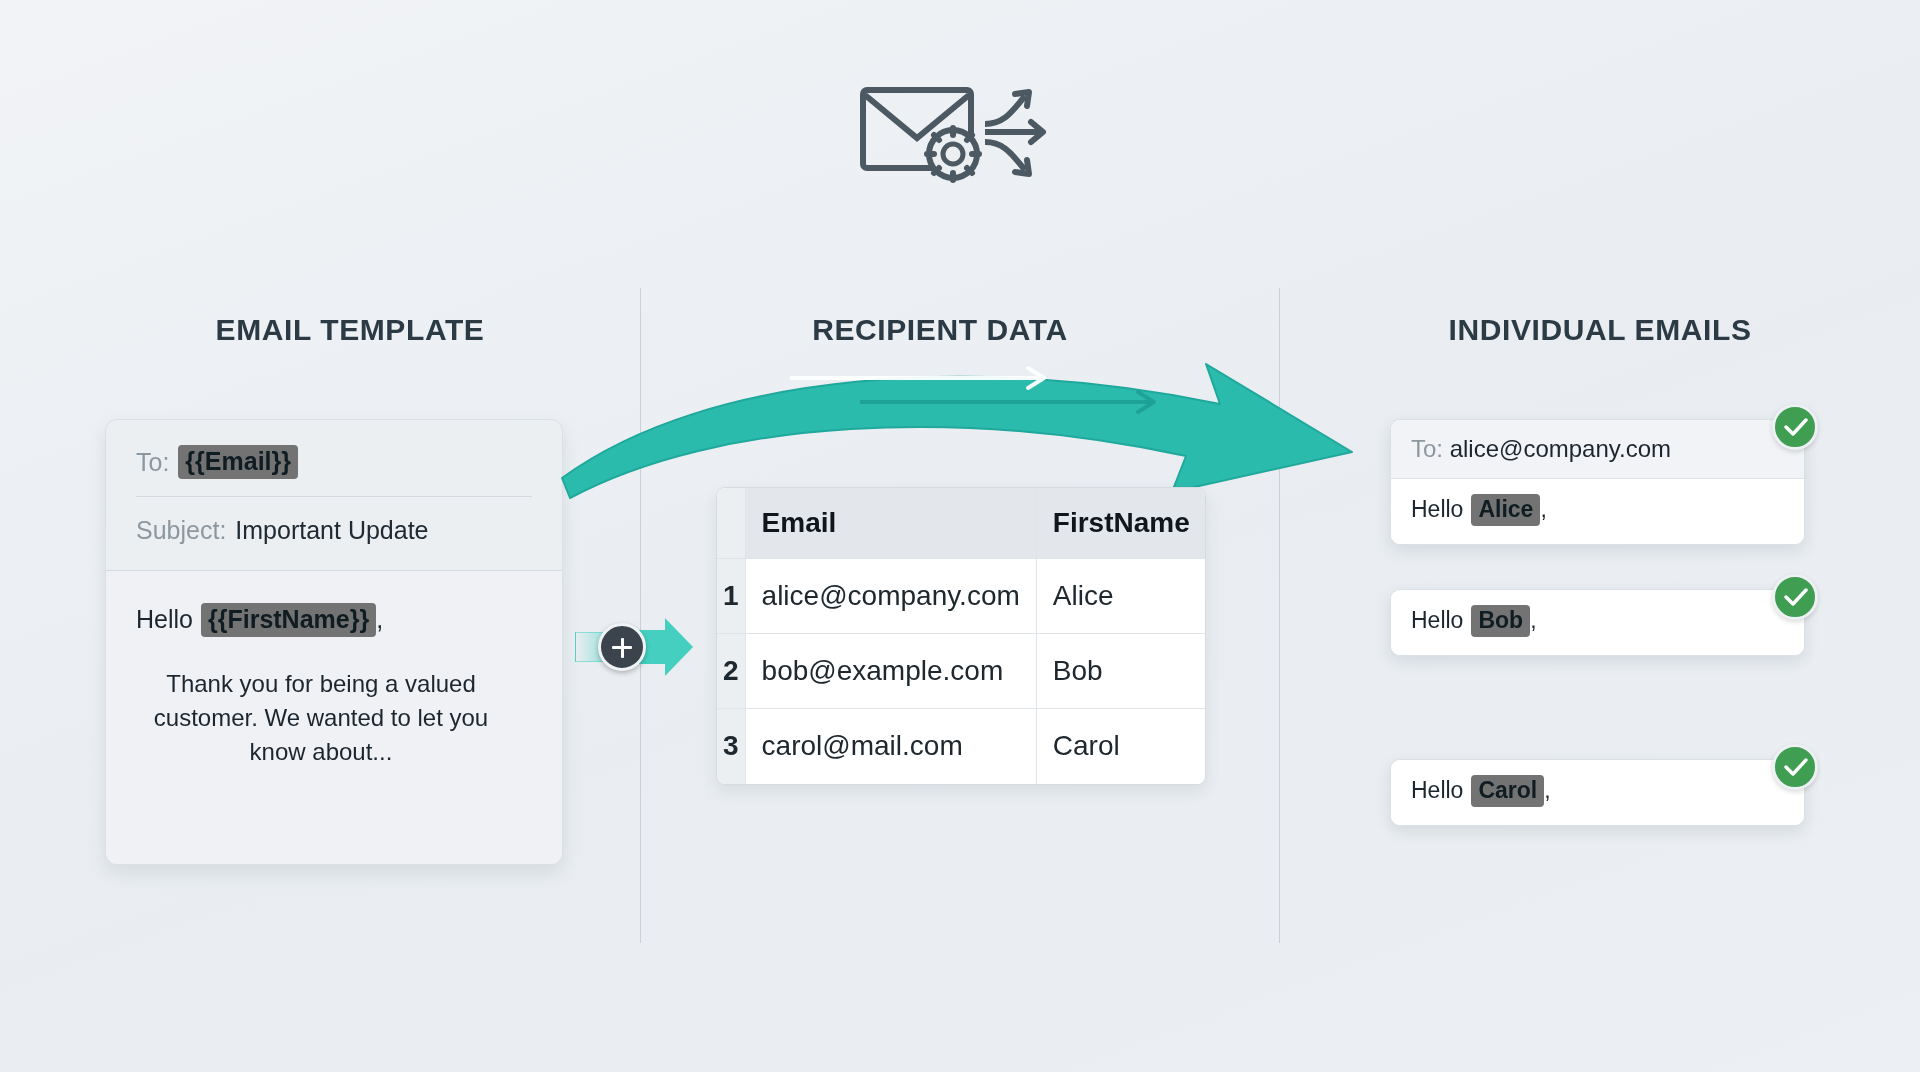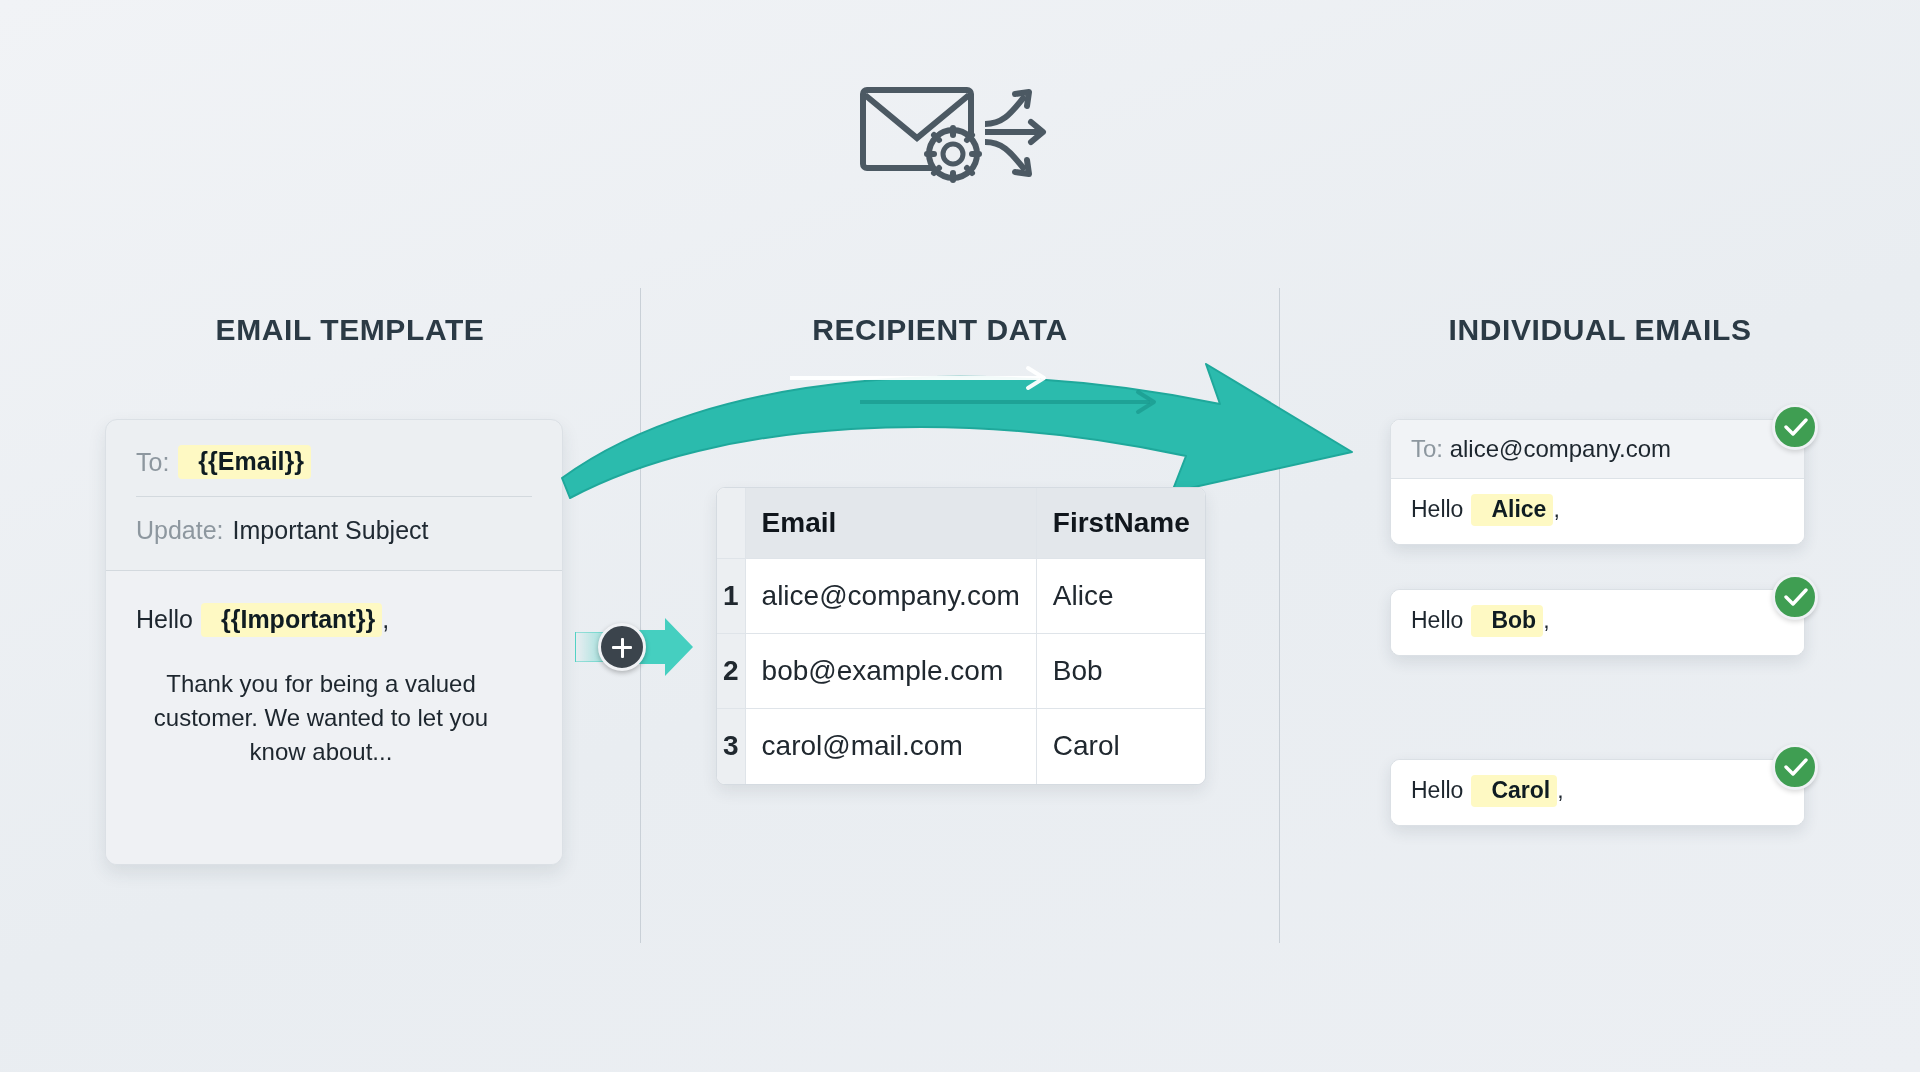--- a/index.html
+++ b/index.html
@@ -68,25 +68,25 @@
     background: #eff1f4;
     padding: 32px 30px 0 30px;
     height: 100%;
   }
   .tpl-greet { font-size: 25px; color: #1d262e; display: flex; align-items: baseline; }
   .tpl-para {
     margin-top: 30px; font-size: 24px; line-height: 1.42;
     color: #1d262e; max-width: 370px; text-align: center;
   }
   .tok {
-    background: #fef9c3;
+    background: #737373;
     color: #0f1c22;
     font-weight: bold;
     border-radius: 4px;
-    padding: 2px 7px 3px 20px;
+    padding: 2px 7px 3px 7px;
     display: inline-block;
   }
 
   
   .merge { position: absolute; left: 575px; top: 610px; width: 120px; height: 75px; }
   .merge-bar {
     position: absolute; left: 0; top: 22px; width: 56px; height: 30px;
     background: linear-gradient(90deg, rgba(69,207,192,0) 0%, rgba(69,207,192,0.85) 100%);
     border: 1px solid rgba(69,207,192,0.5);
   }
@@ -210,29 +210,29 @@
   <div class="col-title" id="title-2">INDIVIDUAL EMAILS</div>
 
   <div class="tpl-card">
     <div class="tpl-head">
       <div class="tpl-line">
         <span class="tpl-label">To:</span>
         <span class="tok">{{Email}}</span>
       </div>
       <div class="tpl-hr"></div>
       <div class="tpl-line">
-        <span class="tpl-label">Update:</span>
-        <span>Important Subject</span>
+        <span class="tpl-label">Subject:</span>
+        <span>Important Update</span>
       </div>
     </div>
     <div class="tpl-body">
       <div class="tpl-greet">
         <span>Hello</span>
         <span style="width:8px"></span>
-        <span class="tok">{{Important}}</span>
+        <span class="tok">{{FirstName}}</span>
         <span>,</span>
       </div>
       <div class="tpl-para">Thank you for being a valued customer. We wanted to let you know about...</div>
     </div>
   </div>
 
   <div class="merge">
     <div class="merge-bar"></div>
     <div class="merge-arrow">
       <svg width="58" height="62" viewBox="0 0 58 62">

